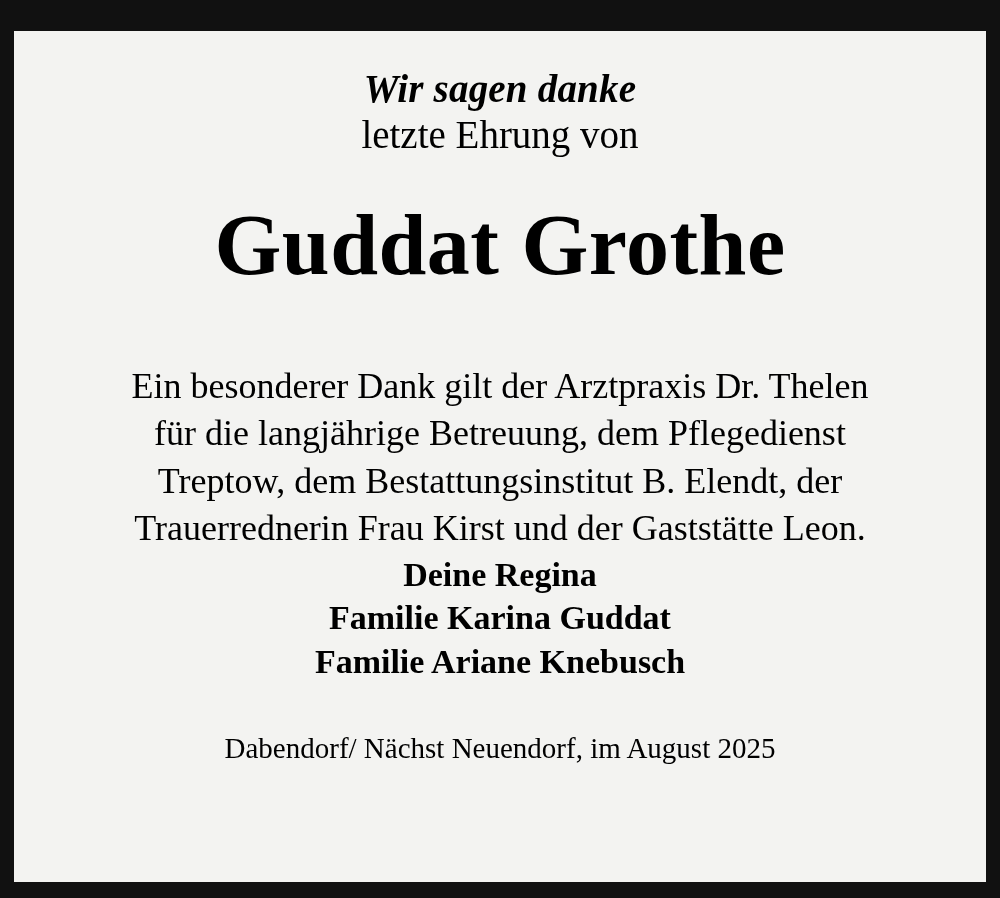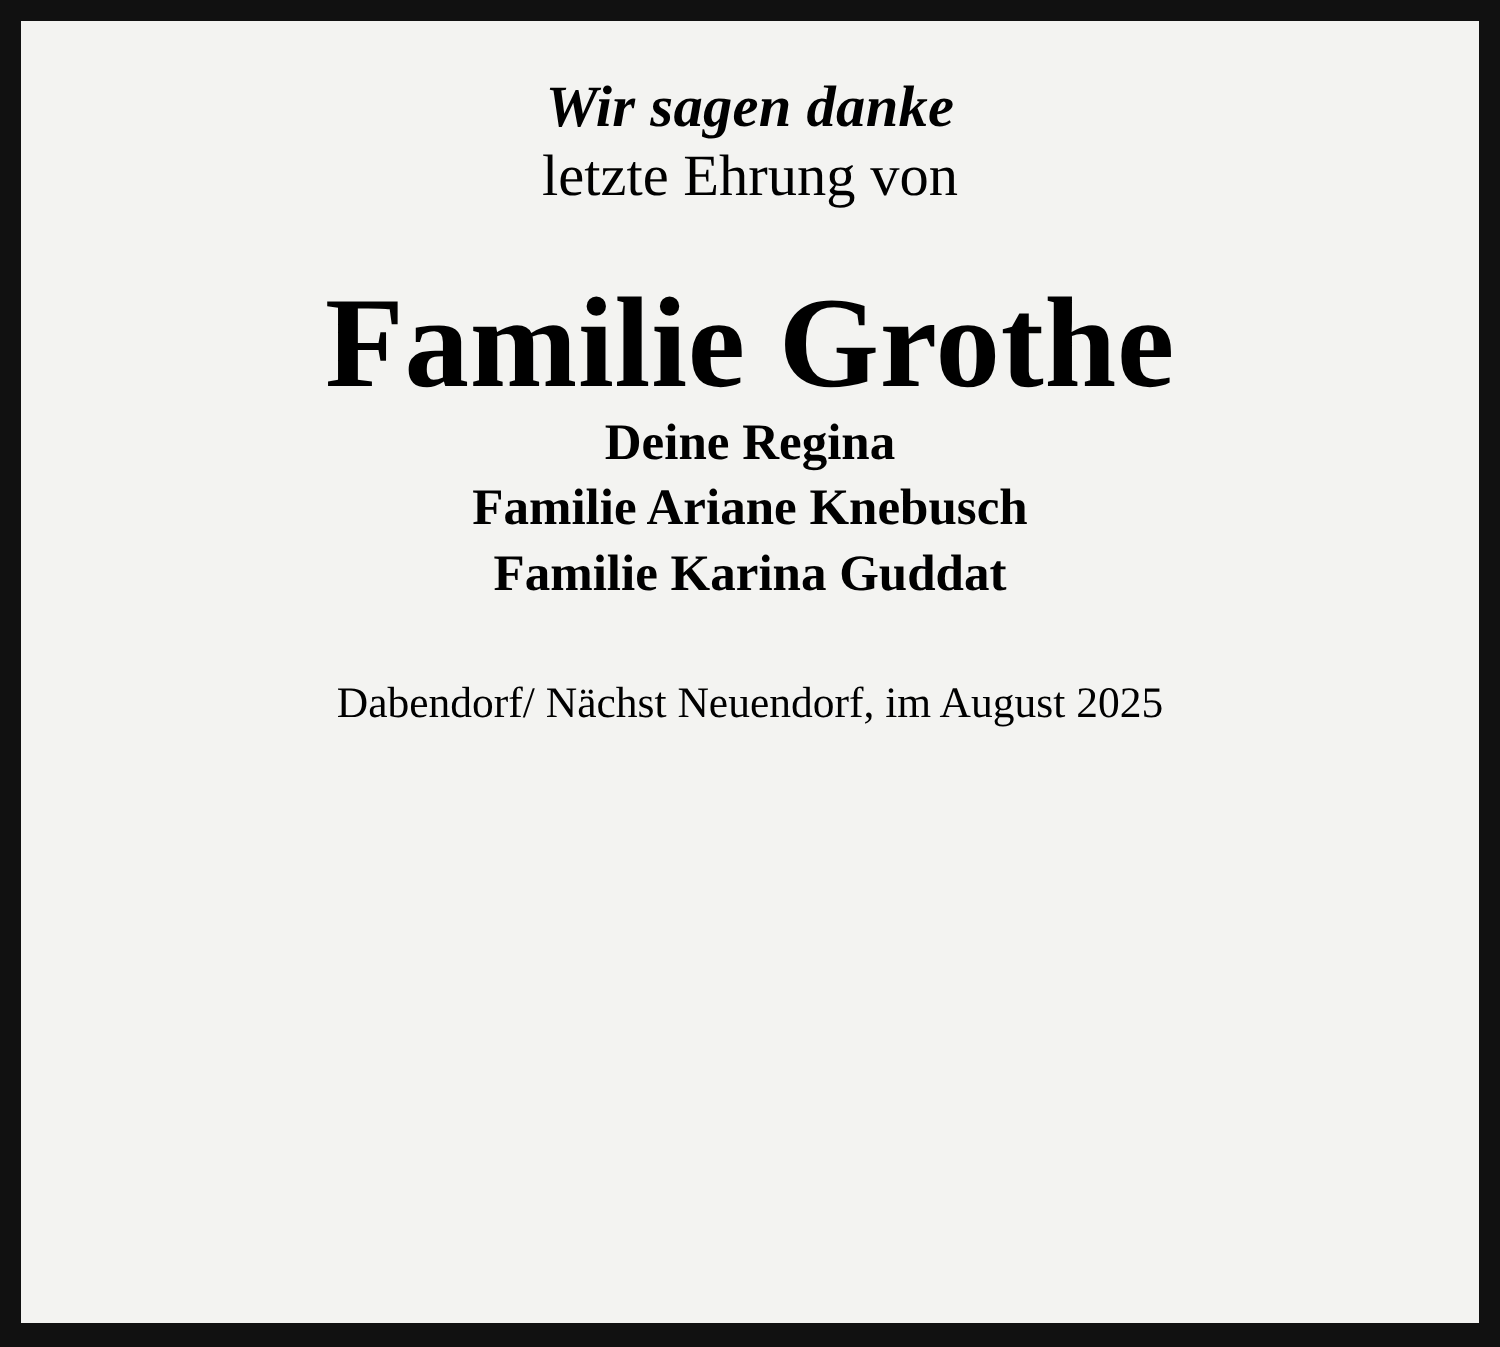--- a/index.html
+++ b/index.html
@@ -12,21 +12,21 @@
     height: 898px;
     font-family: "Liberation Serif", serif;
     color: #000000;
   }
 
   .notice-card {
     box-sizing: border-box;
     width: 1000px;
     height: 898px;
     background: #111111;
-    padding: 14px 14px 16px 14px;
+    padding: 31px 14px 16px 14px;
   }
 
   .notice-inner {
     box-sizing: border-box;
     width: 100%;
     height: 100%;
     background: #f3f3f1;
     display: flex;
     flex-direction: column;
     align-items: center;
@@ -86,25 +86,31 @@
 </head>
 <body>
 
 <div class="notice-card">
   <div class="notice-inner">
 
     <div class="thanks-line">Wir sagen danke</div>
 
     <div class="intro-line">letzte Ehrung von</div>
 
-    <div class="deceased-name">Familie Grothe</div>
+    <div class="deceased-name">Guddat Grothe</div>
 
+    <div class="body-text">
+      <div>Ein besonderer Dank gilt der Arztpraxis Dr. Thelen</div>
+      <div>für die langjährige Betreuung, dem Pflegedienst</div>
+      <div>Treptow, dem Bestattungsinstitut B. Elendt, der</div>
+      <div>Trauerrednerin Frau Kirst und der Gaststätte Leon.</div>
+    </div>
 
     <div class="signatures">
       <div class="signature-line">Deine Regina</div>
+      <div class="signature-line">Familie Karina Guddat</div>
       <div class="signature-line">Familie Ariane Knebusch</div>
-      <div class="signature-line">Familie Karina Guddat</div>
     </div>
 
     <div class="place-date">Dabendorf/ Nächst Neuendorf, im August 2025</div>
 
   </div>
 </div>
 
 </body></html>

